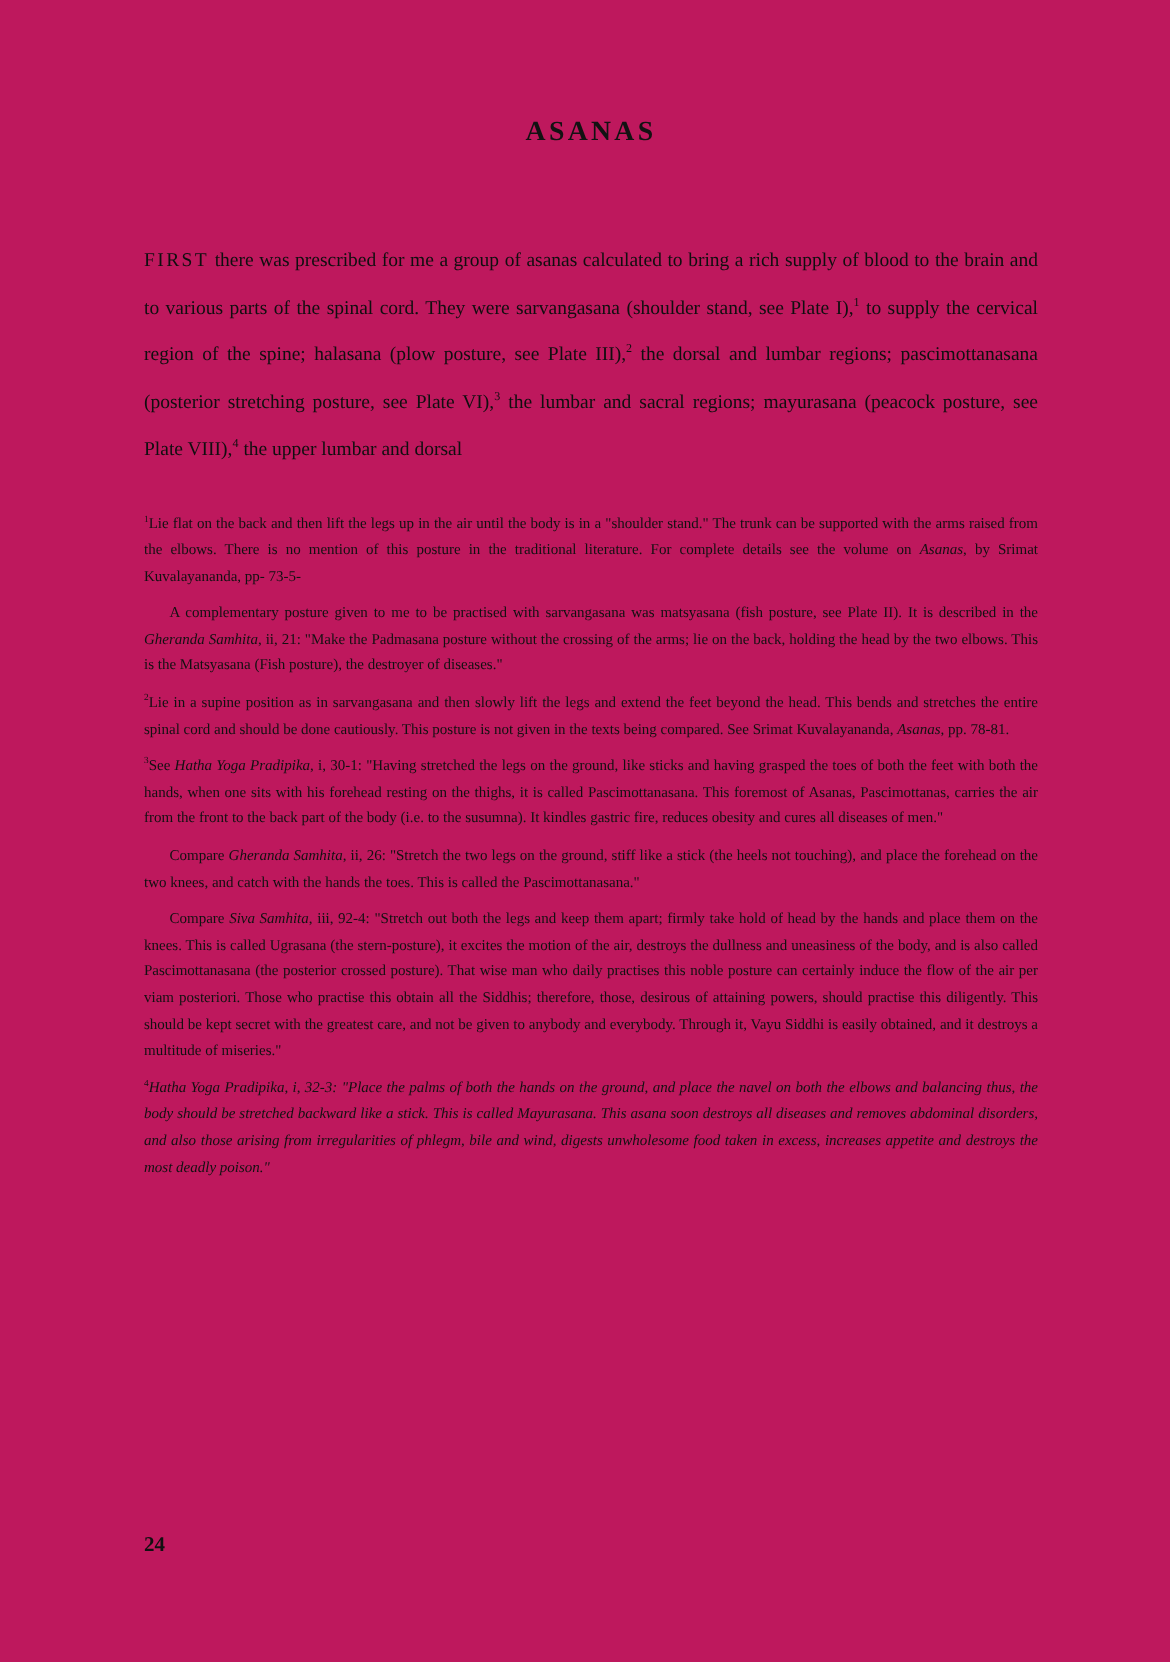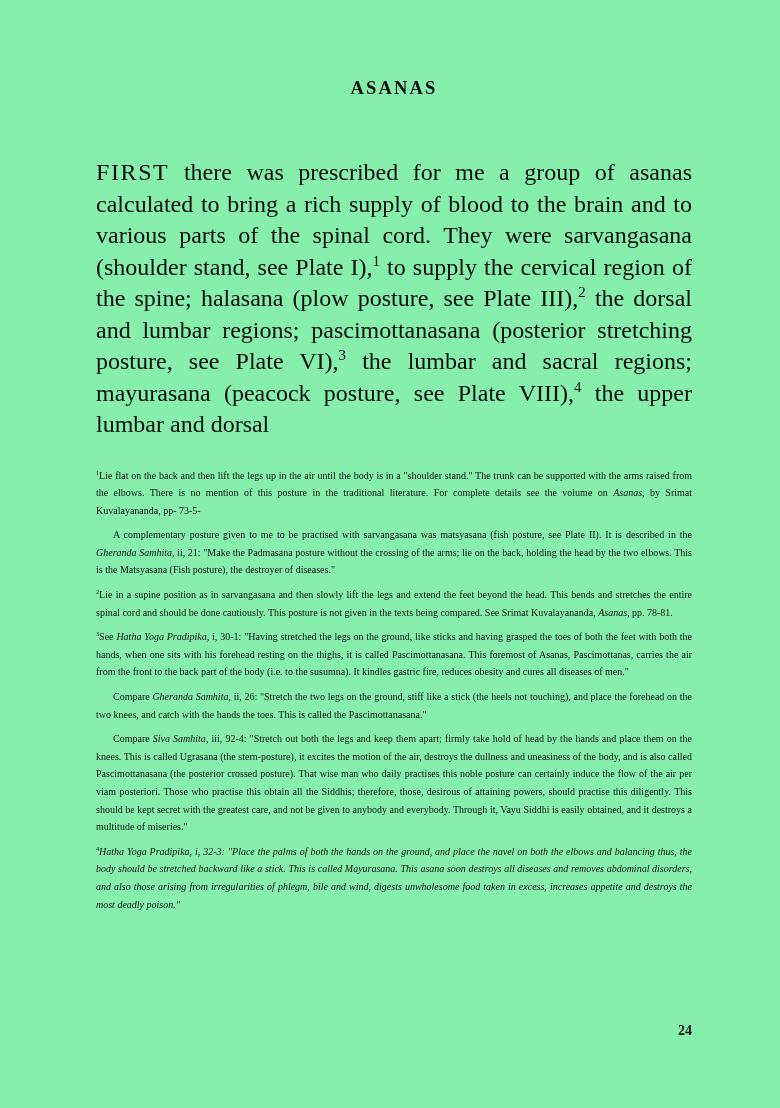--- a/index.html
+++ b/index.html
@@ -13,39 +13,39 @@
     font-family: "Liberation Serif", serif;
     color: #101010;
     position: relative;
     overflow: hidden;
   }
   .page {
     position: absolute;
     left: 0; top: 0;
     width: 780px;
     height: 1108px;
-    background: #86efac;
+    background: #be185d;
   }
   .content {
     position: absolute;
     left: 96px;
     top: 78px;
     width: 596px;
   }
   .page-title {
     text-align: center;
     font-size: 18.5px;
     letter-spacing: 2.2px;
     font-family: "Liberation Serif", serif;
     color: #121212;
     margin: 0 0 0 0;
   }
   .body-block {
     margin-top: 58px;
-    font-size: 24px;
+    font-size: 13px;
     line-height: 31.5px;
     text-align: justify;
     color: #0f0f0f;
   }
   .body-block .lead {
     letter-spacing: 1.6px;
   }
   sup {
     font-size: 0.62em;
     vertical-align: super;
@@ -68,21 +68,21 @@
     text-indent: 17px;
   }
   .it {
     font-style: italic;
   }
   .pagenum {
     position: absolute;
     left: 0;
     top: 945px;
     width: 596px;
-    text-align: right;
+    text-align: left;
     font-size: 14px;
     font-weight: bold;
     color: #111;
   }
 </style>
 </head>
 <body>
 
 <div class="page">
   <div class="content">

